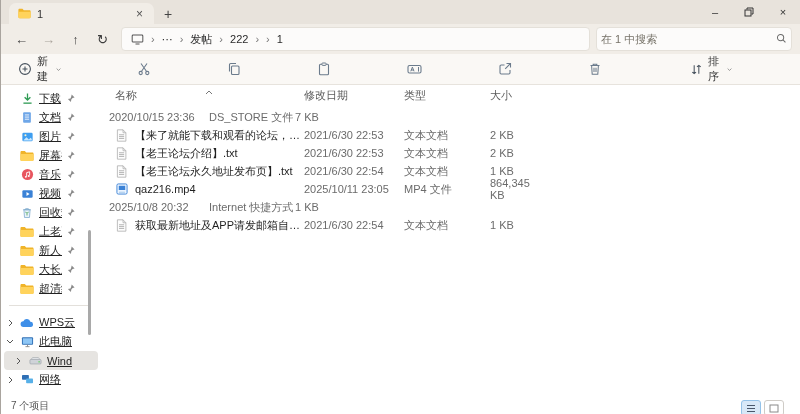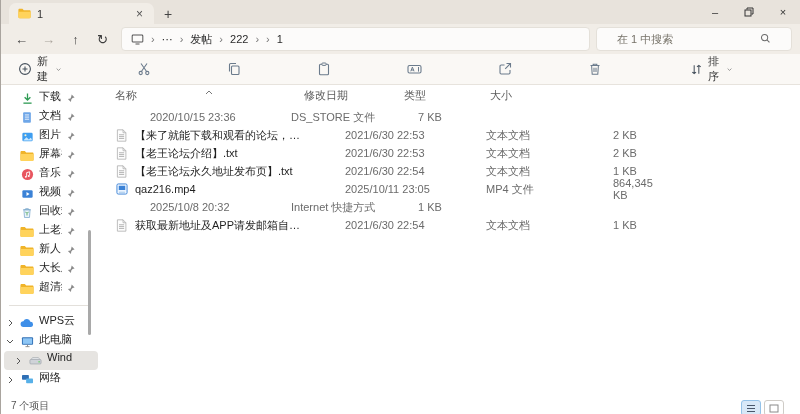--- a/index.html
+++ b/index.html
@@ -17,59 +17,59 @@
   .win-btn { width:34px; height:22px; display:flex; align-items:center; justify-content:center; color:#333; font-size:11px; }
 
   
   .addressbar { height:30px; background:#f1ede7; display:flex; align-items:center; padding:0 8px; gap:2px; flex-shrink:0; }
   .nav-btn { width:25px; height:24px; display:flex; align-items:center; justify-content:center; font-size:13px; color:#3c3c3c; border-radius:4px; }
   .nav-btn.disabled { color:#aaa49c; }
   .crumb-box { flex:1; height:24px; background:#fcfbfa; border:1px solid #e4e0d9; border-radius:4px; display:flex; align-items:center; padding:0 8px; gap:7px; margin:0 4px; overflow:hidden; white-space:nowrap; }
   .crumb { color:#2b2b2b; }
   .crumb-long { max-width:290px; overflow:hidden; text-overflow:ellipsis; }
   .crumb-sep { color:#777; font-size:11px; }
-  .search-box { width:196px; height:24px; background:#fcfbfa; border:1px solid #e4e0d9; border-radius:4px; display:flex; align-items:center; padding:0 20px; gap:6px; }
+  .search-box { width:196px; height:24px; background:#fcfbfa; border:1px solid #e4e0d9; border-radius:4px; display:flex; align-items:center; padding:0 4px; gap:6px; }
   .search-box input { border:none; outline:none; background:transparent; flex:1; font-size:11px; font-family:inherit; color:#333; min-width:0; }
   .search-box input::placeholder { color:#767268; }
 
   
   .cmdbar { height:31px; background:#faf8f5; border-bottom:1px solid #e7e3dd; display:flex; align-items:center; padding:0 10px; flex-shrink:0;gap:31px; }
   .cmd-btn { display:flex; align-items:center; gap:5px; padding:0 7px; height:24px; border-radius:4px; color:#333; }
   .cmd-ico { display:flex; align-items:center; }
   .cmd-sep { width:1px; height:18px; background:#ddd8d1; margin:0 6px; }
   .cmd-gap { width:18px; }
   .cmd-right { margin-left:auto; }
   .more-dots { font-size:13px; letter-spacing:1px; color:#333; padding:0 8px; }
 
   
   .content { flex:1; display:flex; overflow:hidden; position:relative; }
 
   .sidebar { width:100px; flex-shrink:0; padding-top:4px; position:relative; }
-  .side-item { height:19px; display:flex; gap:5px; padding:0 26px 0 4px; }
+  .side-item { height:19px; display:flex; align-items:center; gap:5px; padding:0 26px 0 4px;text-decoration:underline; }
   .side-item.selected { background:#e6e4e1; border-radius:4px; margin:0 3px; padding-left:1px; }
   .side-item.indent { padding-left:12px; }
   .side-item.indent.selected { padding-left:9px; }
   .chev { width:10px; display:flex; align-items:center; justify-content:center; color:#555; flex-shrink:0; }
   .side-ico { width:14px; display:flex; align-items:center; justify-content:center; flex-shrink:0; }
   .side-label { white-space:nowrap; overflow:hidden; flex:1; color:#1f1f1f; }
   .side-pin { margin-left:auto; flex-shrink:0; display:flex; align-items:center; }
   .side-divider { border-top:1px solid #e3e0db; margin:7px 10px 7px 8px; }
   .side-scroll { position:absolute; right:10px; top:145px; width:3px; height:105px; background:#a9a9a9; border-radius:2px; }
 
   .filearea { flex:1; padding:3px 0 0 8px; position:relative; overflow:hidden; }
   .fh-row { display:flex; height:15px; align-items:center; color:#5c5c5c; margin-bottom:5px; position:relative; }
   .fh-caret { position:absolute; left:96px; top:-3px; }
   .c-name { width:195px; display:flex; align-items:center; gap:7px; padding-left:6px; overflow:hidden; }
   .c-date { width:100px; }
   .c-type { width:86px; }
   .c-size { width:56px; text-align:left; }
   .f-row { display:flex; height:18px; align-items:center; }
   .f-name { white-space:nowrap; overflow:hidden; text-overflow:ellipsis; color:#1f1f1f; }
   .f-ico { width:13px; display:flex; align-items:center; justify-content:center; flex-shrink:0; }
-  .f-row .c-date, .f-row .c-type, .f-row .c-size { color:#6b6b6b;margin-left:41px; }
+  .f-row .c-date, .f-row .c-type, .f-row .c-size { color:#6b6b6b; }
 
   
   .statusbar { height:16px; display:flex; align-items:center; padding:0 10px; color:#555; font-size:10px; flex-shrink:0; position:relative; }
   .view-toggles { position:absolute; right:16px; top:2px; display:flex; gap:3px; }
   .vt-btn { width:20px; height:16px; display:flex; align-items:center; justify-content:center; border-radius:3px; border:1px solid transparent; }
   .vt-btn.active { background:#d8e8f7; border-color:#94c2e8; }
   .vt-btn.inactive { border-color:#cfccc7; }
 </style>
 </head>
 <body>

